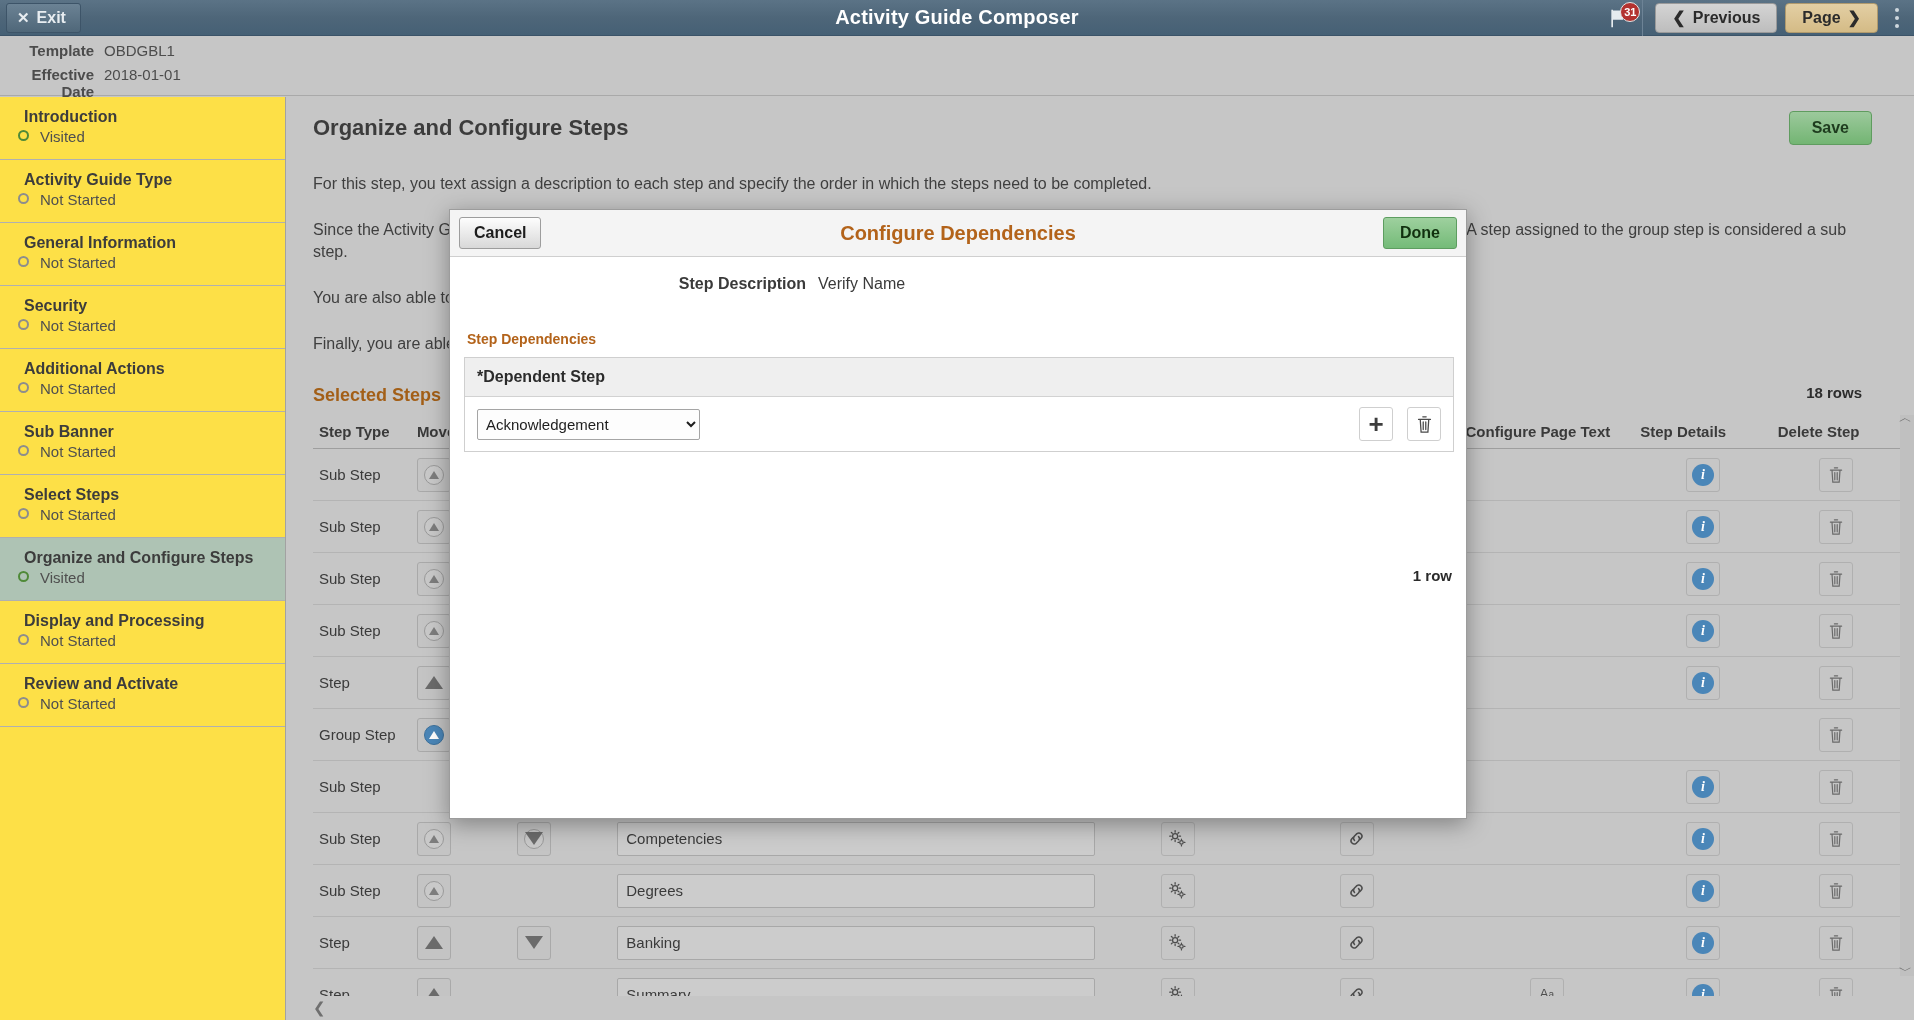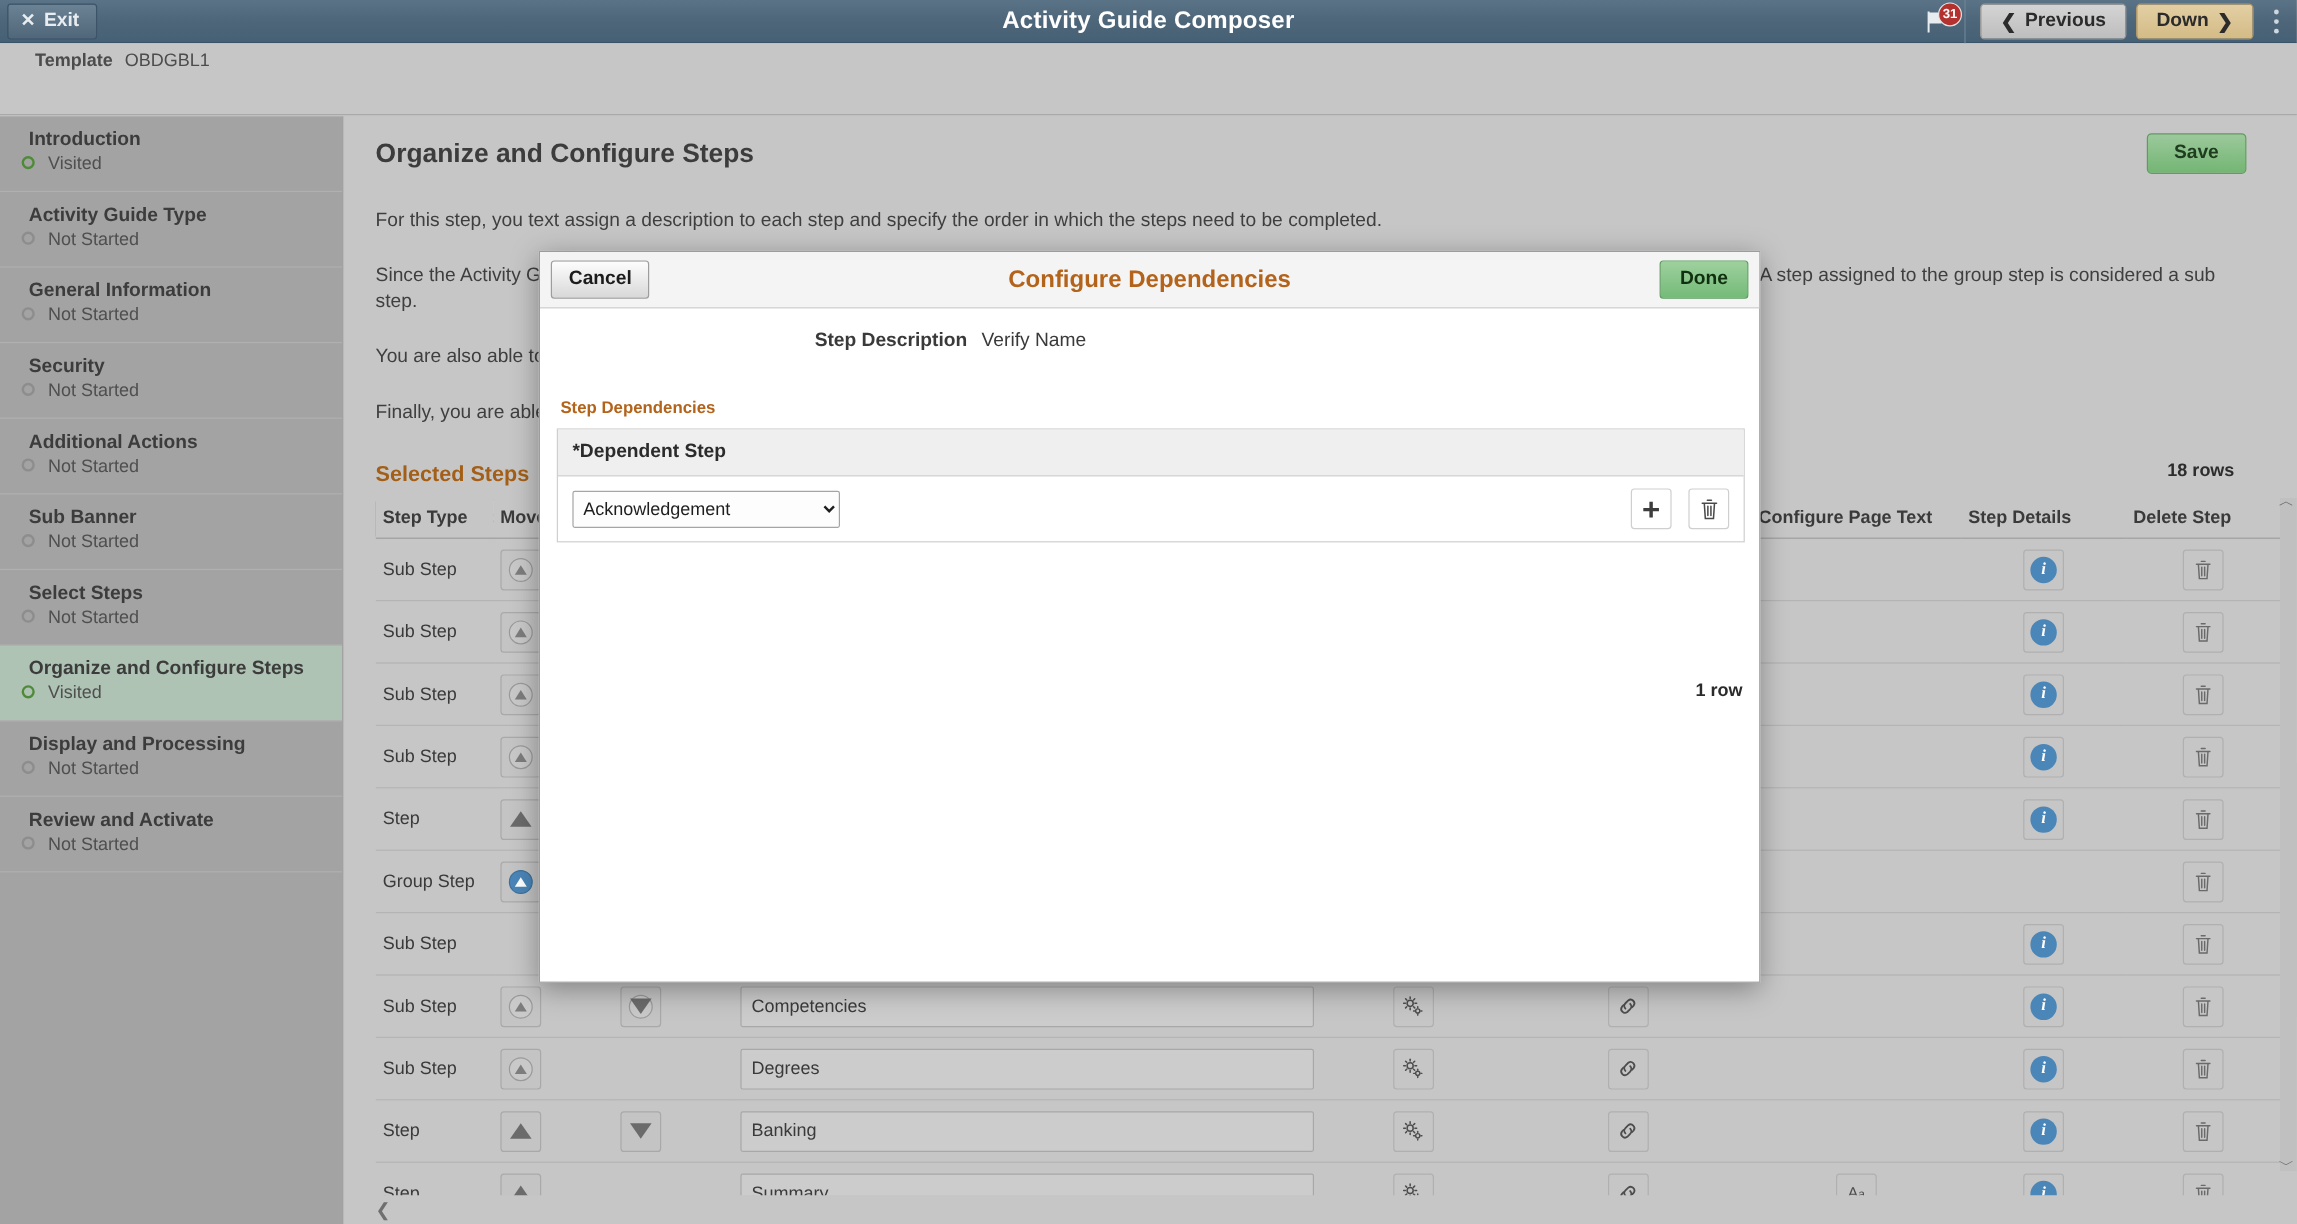--- a/index.html
+++ b/index.html
@@ -84,21 +84,21 @@
   .inforow { display: flex; align-items: baseline; height: 24px; }
   .infolabel {
     width: 104px; text-align: right; padding-right: 10px;
     font-size: 15px; font-weight: bold; color: #4c4c4c;
   }
   .infoval { font-size: 15px; color: #4c4c4c; }
 
   
   .sidebar {
     position: absolute; left: 0; top: 97px; width: 286px; bottom: 0;
-    background: #a3a3a3;
+    background: #fde047;
     border-right: 1px solid #a2a2a2;
     overflow: hidden;
   }
   .side-item {
     height: 63px;
     border-bottom: 1px solid #b0b0b0;
     padding: 10px 10px 0 24px;
     cursor: pointer;
     position: relative;
   }
@@ -320,35 +320,39 @@
         <path d="M4 2 L4 23 L6 23 L6 14 L18 14 L18 3 L6 3 L6 2 Z" fill="#e6ecef"></path>
       </svg>
       <span class="flag-badge">31</span>
     </div>
     <div class="vdiv"></div>
     <button class="nav-btn nav-prev">
       <span>❮</span>
       <span>Previous</span>
     </button>
     <button class="nav-btn nav-next">
-      <span>Down</span>
+      <span>Page</span>
       <span>❯</span>
     </button>
     <div class="kebab">
       <i></i>
       <i></i>
       <i></i>
     </div>
   </div>
 </div>
 
 <div class="infostrip">
   <div class="inforow">
     <div class="infolabel">Template</div>
     <div class="infoval">OBDGBL1</div>
+  </div>
+  <div class="inforow">
+    <div class="infolabel">Effective Date</div>
+    <div class="infoval">2018-01-01</div>
   </div>
 </div>
 
 <div class="sidebar" id="sidebar">
     <div class="side-item">
       <div class="side-title">Introduction</div>
       <div class="side-status">Visited</div>
       <span class="side-dot visited"></span>
     </div>
     <div class="side-item">

